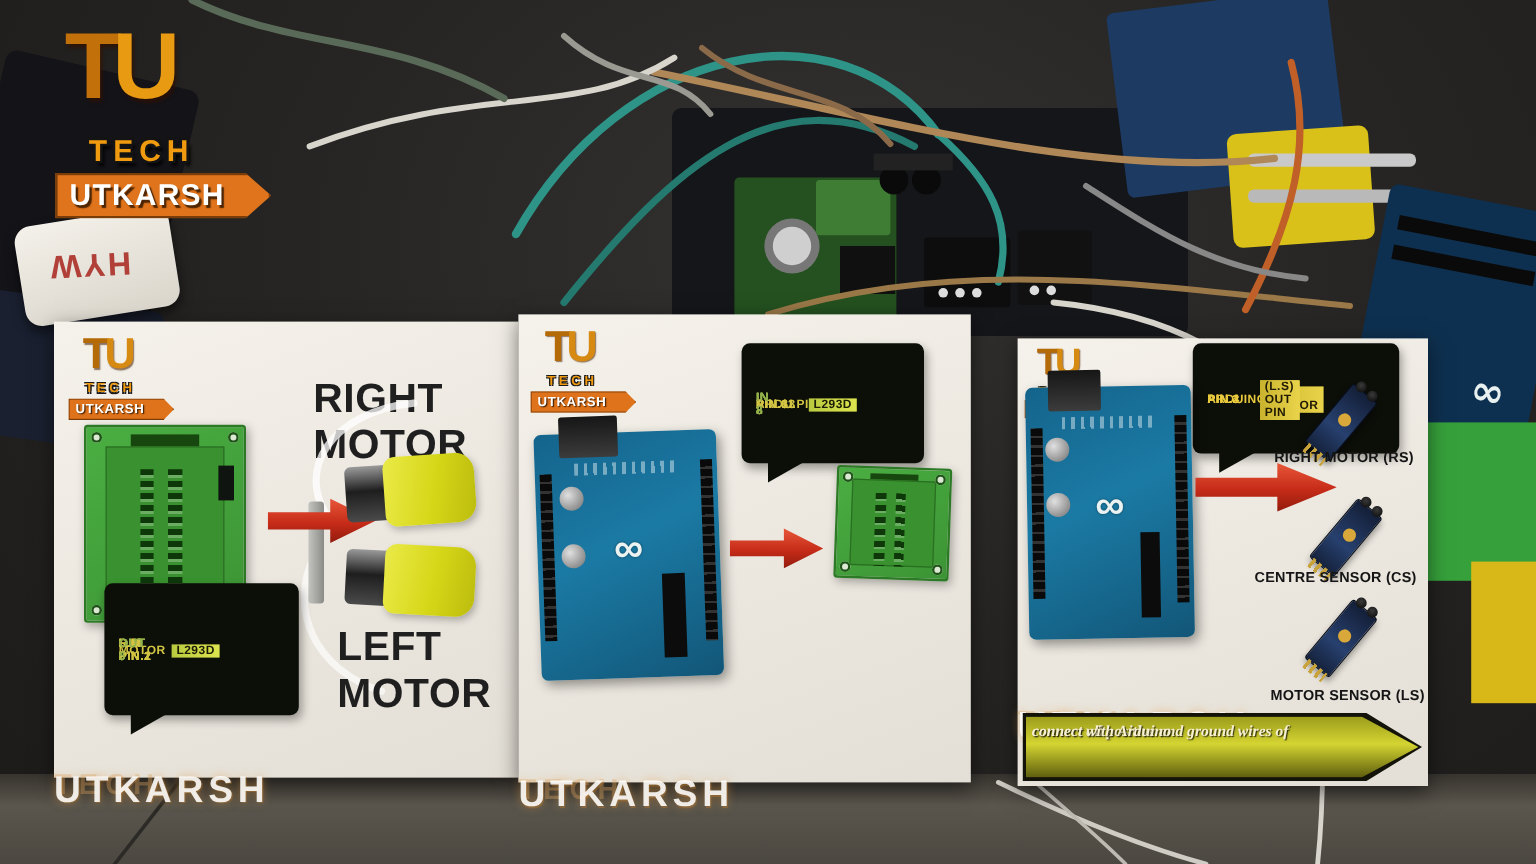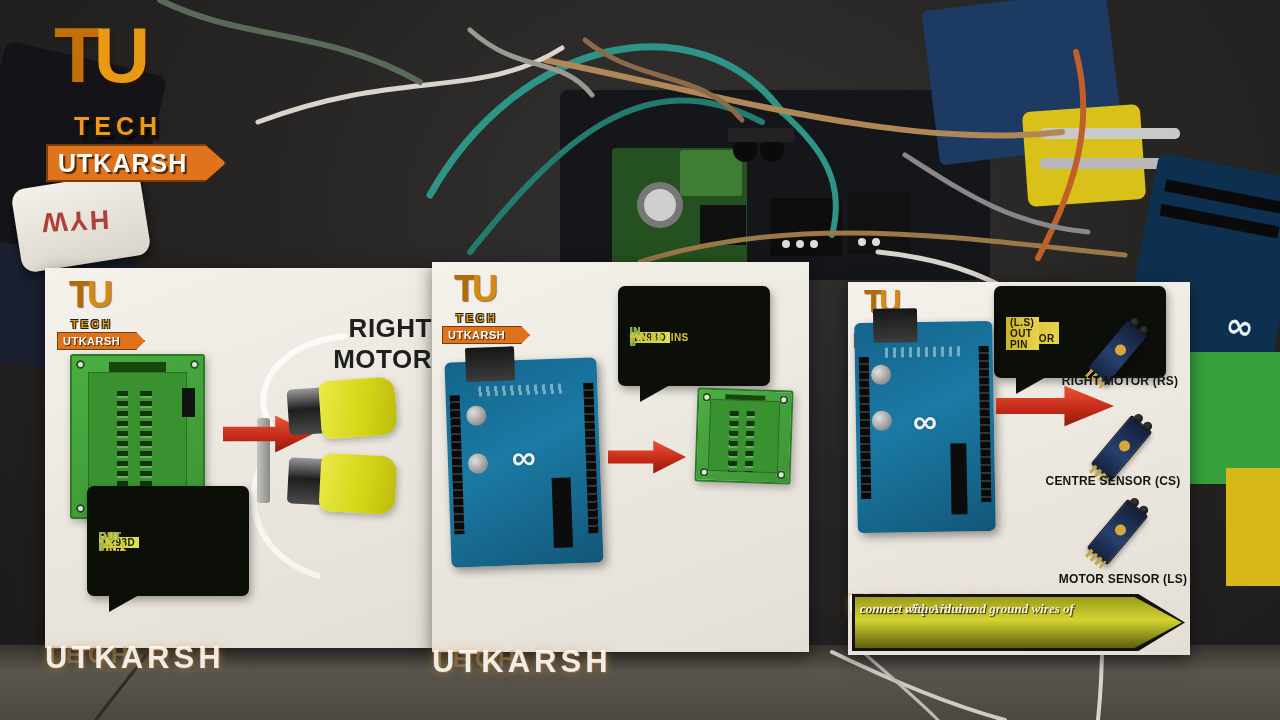--- a/index.html
+++ b/index.html
@@ -51,26 +51,26 @@
                       line-height:16px;padding-left:5px;letter-spacing:.5px;text-shadow:1px 1px 1px #3a1c02;}
 
   
   .bubble{background:#0c0e08;border-radius:7px;padding:9px 10px 7px 12px;display:flex;flex-direction:column;
           justify-content:space-evenly;box-shadow:2px 4px 8px rgba(0,0,0,.35);}
   .bubble::after{content:"";position:absolute;left:22px;bottom:-16px;width:0;height:0;
                  border-top:17px solid #0c0e08;border-right:30px solid transparent;}
   .bubble .row{position:static;display:flex;align-items:center;}
   .bubble .c1{position:static;width:54%;font-weight:bold;font-size:10px;letter-spacing:.4px;color:#d3c544;}
   .bubble .c2{position:static;font-weight:bold;font-size:10px;letter-spacing:.4px;color:#94b14a;}
-  .bubble .hl{background:linear-gradient(90deg,#b9ca40,#dde44e);color:#1c1c06;padding:0 4px;}
+  .bubble .hl{background:linear-gradient(90deg,#b9ca40,#dde44e);color:#1c1c06;padding:0 4px;margin-left:44px;}
   .bubble-sensors .c1,.bubble-sensors .c2{color:#e8c93e;}
   .bubble-sensors .hl{background:linear-gradient(90deg,#c9b32e,#e8d34a);color:#201a04;}
 
   
-  .motor-label{font-weight:bold;font-size:26px;color:#1f1f1f;letter-spacing:.5px;text-align:right;}
+  .motor-label{font-weight:bold;font-size:34px;color:#1f1f1f;letter-spacing:.5px;}
   .sensor-label{font-weight:bold;font-size:12px;color:#141414;letter-spacing:.2px;}
 
   
   .arrow-red{clip-path:polygon(0 32%,58% 32%,58% 4%,100% 50%,58% 96%,58% 68%,0 68%);
              background:linear-gradient(180deg,#ea5a3c 0%,#c62b18 55%,#8d1a0c 100%);
              filter:drop-shadow(2px 3px 2px rgba(0,0,0,.25));}
 
   
   .pcb{background:linear-gradient(145deg,#4aae42,#3c9434);border:2px solid #2c7a26;border-radius:3px;box-shadow:2px 3px 8px rgba(0,0,0,.3);}
   .pcb .inner{left:12%;top:10%;width:76%;height:80%;background:#39922f;border:1px solid #2a6e22;}
@@ -234,20 +234,21 @@
 
     <div class="motor" style="left:243px;top:112px;width:108px;height:58px;transform:rotate(-4deg);">
       <div class="dc"></div>
       <div class="gear"></div>
     </div>
     <div class="motor" style="left:243px;top:186px;width:108px;height:58px;transform:rotate(3deg);">
       <div class="dc"></div>
       <div class="gear"></div>
     </div>
 
+    <div class="motor-label" style="left:236px;top:252px;">LEFT MOTOR</div>
 
     <div class="bubble" style="left:42px;top:218px;width:162px;height:110px;">
       <div class="row">
           <span class="c1">MOTOR</span>
           <span class="c2 hl">L293D</span>
         </div>
       <div class="row">
           <span class="c1">R.M PIN.1</span>
           <span class="c2">OUT 9</span>
         </div>

